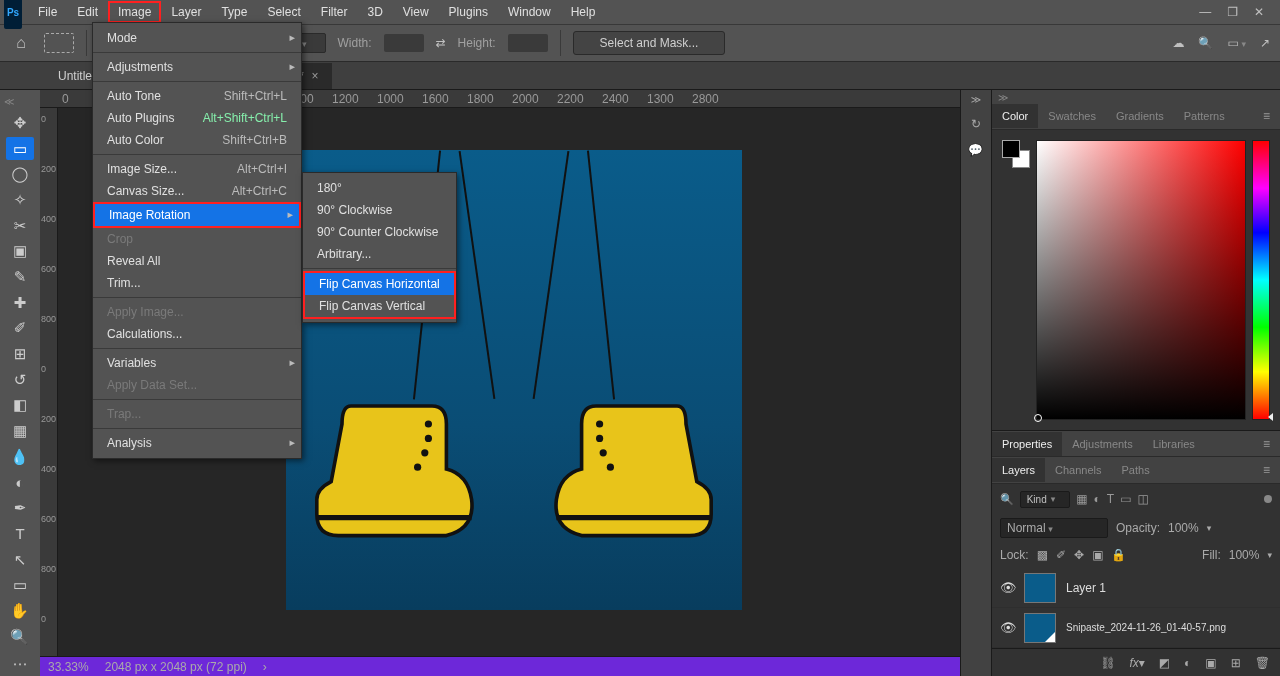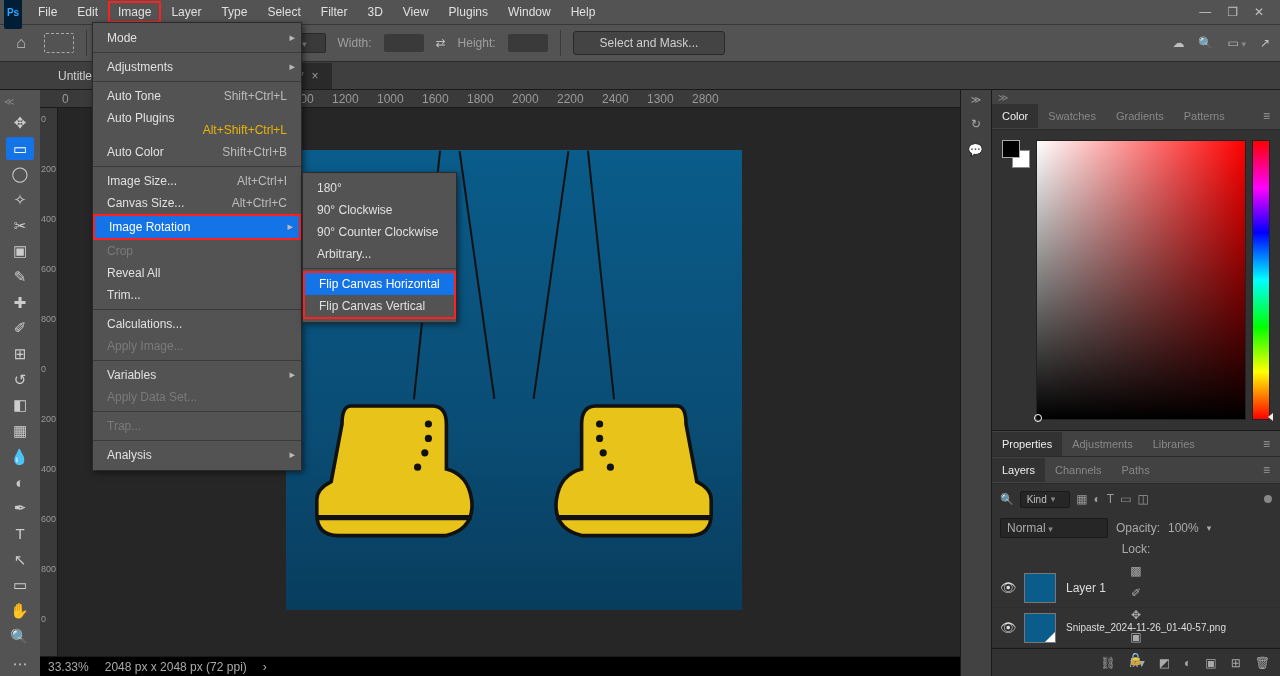--- a/index.html
+++ b/index.html
@@ -39,21 +39,21 @@
 .ruler-h .tick { position: absolute; top: 2px; }
 .ruler-v { width: 18px; background: #3a3a3a; position: relative; border-right: 1px solid #1a1a1a; }
 .ruler-v .tick { position: absolute; left: 1px; font-size: 9px; color: #999; writing-mode: horizontal-tb; width: 16px; text-align: left; }
 .canvas-body { flex: 1; display: flex; }
 .canvas-viewport { flex: 1; position: relative; background: #262626; overflow: hidden; }
 .artwork { position: absolute; left: 228px; top: 42px; width: 456px; height: 460px; background: linear-gradient(180deg, #0a5c8a 0%, #0a4d75 60%, #083d5e 100%); }
 .lace { position: absolute; width: 2px; background: #111; }
 .boot { position: absolute; bottom: 60px; width: 180px; height: 180px; }
 .boot svg { width: 100%; height: 100%; }
 
-.statusbar { height: 20px; background: #000000; display: flex; align-items: center; font-size: 10px; color: #aaa; padding: 0 8px; gap: 16px; border-top: 1px solid #1a1a1a; }
+.statusbar { height: 20px; background: #6d28d9; display: flex; align-items: center; font-size: 10px; color: #aaa; padding: 0 8px; gap: 16px; border-top: 1px solid #1a1a1a; }
 
 .collapse-strip { width: 32px; background: #424242; border-left: 1px solid #1a1a1a; border-right: 1px solid #1a1a1a; display: flex; flex-direction: column; align-items: center; padding-top: 4px; gap: 12px; color: #aaa; font-size: 14px; }
 .collapse-strip .expand-handle { font-size: 10px; }
 
 .panels { width: 288px; background: #424242; display: flex; flex-direction: column; }
 .panel-tabs { display: flex; height: 28px; align-items: center; border-bottom: 1px solid #2a2a2a; padding-right: 4px; }
 .panel-tab { padding: 6px 10px; color: #888; font-size: 11px; cursor: pointer; }
 .panel-tab.active { color: #eee; background: #323232; }
 .panel-menu { margin-left: auto; padding: 0 6px; color: #999; cursor: pointer; }
 
@@ -65,21 +65,21 @@
 .hue-strip { width: 18px; height: 280px; background: linear-gradient(180deg, #f00 0%, #f0f 17%, #00f 33%, #0ff 50%, #0f0 67%, #ff0 83%, #f00 100%); border: 1px solid #222; position: relative; }
 .hue-cursor { position: absolute; right: -4px; width: 0; height: 0; border-top: 4px solid transparent; border-bottom: 4px solid transparent; border-right: 5px solid #eee; }
 
 .properties-tabs { border-top: 1px solid #1a1a1a; }
 .layers-panel { flex: 1; background: #323232; display: flex; flex-direction: column; }
 .layer-filter { height: 30px; display: flex; align-items: center; gap: 6px; padding: 0 8px; }
 .layer-filter .kind { background: #262626; border: 1px solid #1a1a1a; padding: 2px 14px 2px 6px; border-radius: 2px; font-size: 10px; display: flex; align-items: center; gap: 4px; }
 .layer-filter .ficon { font-size: 12px; color: #999; }
 .layer-blend { height: 28px; display: flex; align-items: center; gap: 8px; padding: 0 8px; font-size: 11px; color: #aaa; }
 .layer-blend .dropdown2 { background: #262626; border: 1px solid #1a1a1a; padding: 2px 18px 2px 6px; border-radius: 2px; flex: 0 0 108px; }
-.layer-lock { height: 26px; display: flex; align-items: center; gap: 8px; padding: 0 8px; font-size: 11px; color: #aaa; flex-direction: column; }
+.layer-lock { height: 26px; display: flex; align-items: center; gap: 8px; padding: 0 8px; font-size: 11px; color: #aaa; }
 .layer-list { flex: 1; overflow: auto; }
 .layer-row { height: 40px; display: flex; align-items: center; padding: 0 8px; gap: 10px; border-bottom: 1px solid #2e2e2e; font-size: 11px; color: #ddd; }
 .layer-row .eye { width: 14px; font-size: 13px; }
 .layer-row .thumb { width: 32px; height: 30px; background: #0a5c8a; border: 1px solid #777; position: relative; }
 .layer-row .thumb.fold::after { content: ''; position: absolute; right: 0; bottom: 0; border: 5px solid transparent; border-right-color: #fff; border-bottom-color: #fff; }
 .layer-bottom { height: 28px; display: flex; align-items: center; justify-content: flex-end; gap: 14px; padding: 0 10px; font-size: 13px; color: #aaa; border-top: 1px solid #1a1a1a; }
 
 
 .dropdown-menu { position: absolute; background: #535353; border: 1px solid #2a2a2a; box-shadow: 2px 2px 6px rgba(0,0,0,0.5); z-index: 100; min-width: 210px; padding: 4px 0; }
 .dropdown-menu .dmrow { display: flex; justify-content: space-between; padding: 4px 14px; color: #e0e0e0; font-size: 12px; cursor: pointer; position: relative; }
@@ -362,21 +362,21 @@
     <div class="dmrow has-sub">
       <span>Adjustments</span>
     </div>
     <div class="dmsep"></div>
     <div class="dmrow">
       <span>Auto Tone</span>
       <span style="color: rgb(187, 187, 187);">Shift+Ctrl+L</span>
     </div>
     <div class="dmrow">
       <span>Auto Plugins</span>
-      <span style="color: #eab308; margin-top: 12px;">Alt+Shift+Ctrl+L</span>
+      <span style="color: #86efac;">Alt+Shift+Ctrl+L</span>
     </div>
     <div class="dmrow">
       <span>Auto Color</span>
       <span style="color: rgb(187, 187, 187);">Shift+Ctrl+B</span>
     </div>
     <div class="dmsep"></div>
     <div class="dmrow">
       <span>Image Size...</span>
       <span style="color: rgb(187, 187, 187);">Alt+Ctrl+I</span>
     </div>
@@ -390,25 +390,25 @@
     <div class="dmrow disabled">
       <span>Crop</span>
     </div>
     <div class="dmrow">
       <span>Reveal All</span>
     </div>
     <div class="dmrow">
       <span>Trim...</span>
     </div>
     <div class="dmsep"></div>
-    <div class="dmrow">
-      <span>Calculations...</span>
-    </div>
     <div class="dmrow disabled">
       <span>Apply Image...</span>
+    </div>
+    <div class="dmrow">
+      <span>Calculations...</span>
     </div>
     <div class="dmsep"></div>
     <div class="dmrow has-sub">
       <span>Variables</span>
     </div>
     <div class="dmrow disabled">
       <span>Apply Data Set...</span>
     </div>
     <div class="dmsep"></div>
     <div class="dmrow disabled">

